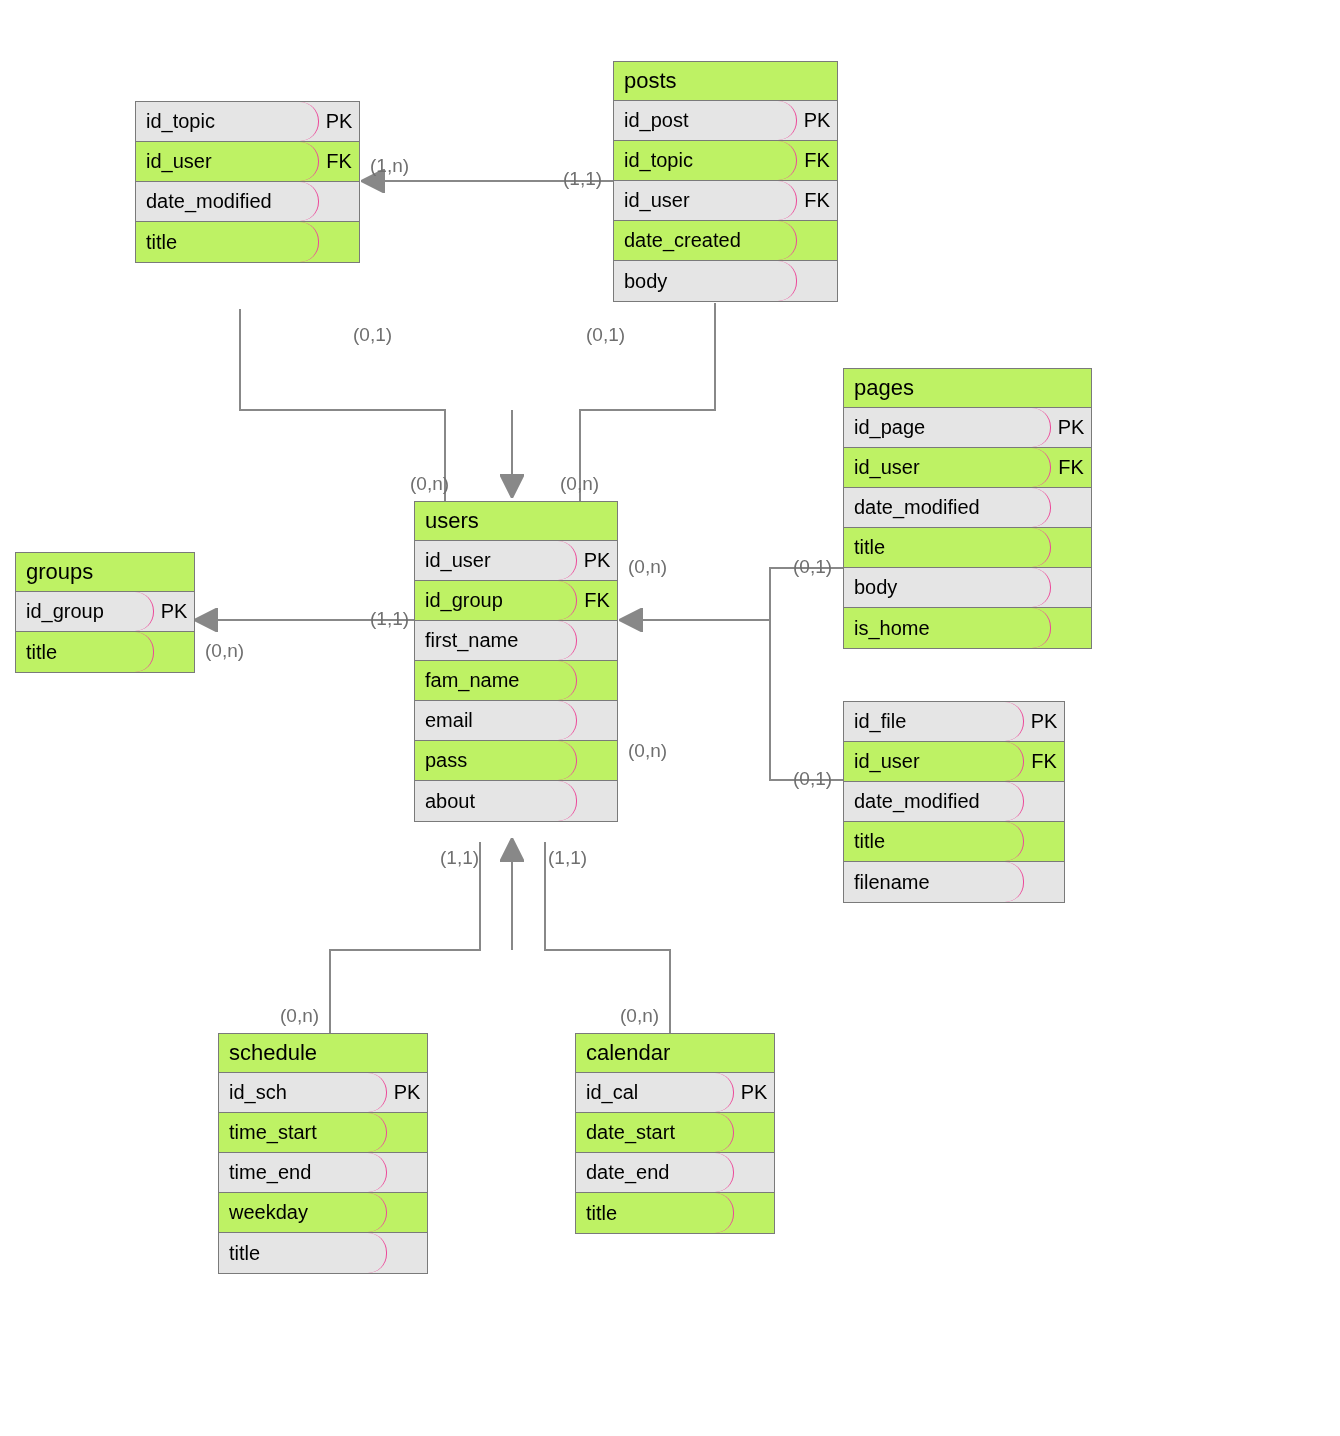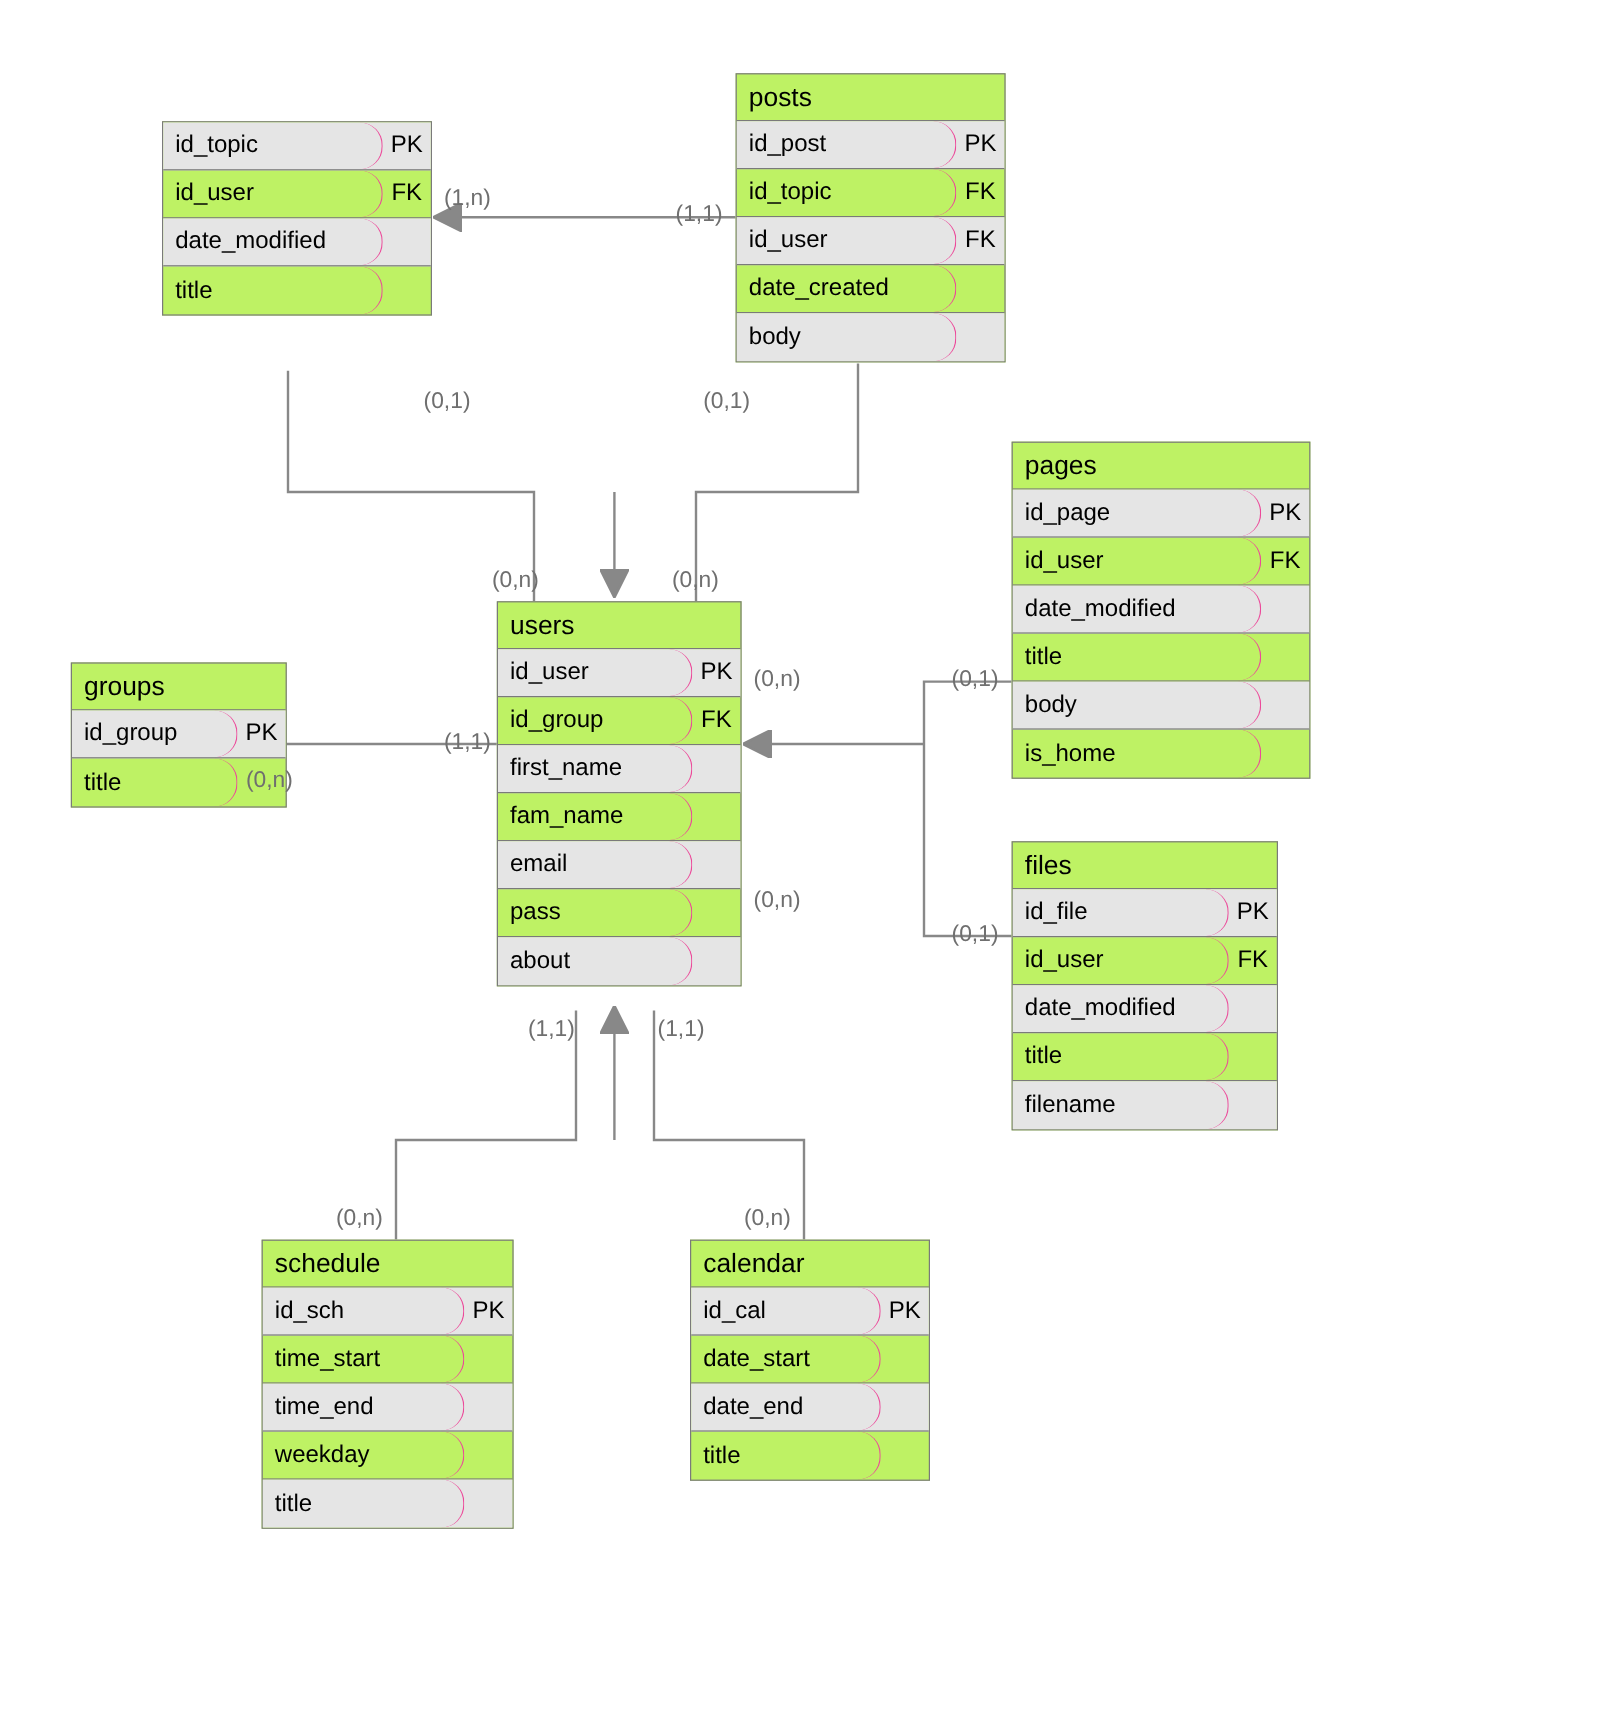--- a/index.html
+++ b/index.html
@@ -179,21 +179,21 @@
       <div class="attr-row">
         <div class="attr-name">pass</div>
         <div class="attr-key"></div>
       </div>
       <div class="attr-row alt">
         <div class="attr-name">about</div>
         <div class="attr-key"></div>
       </div>
     </div>
 
-  <div class="entity" id="ent-groups" style="left:15px; top:552px; width:180px;margin-left:44px;">
+  <div class="entity" id="ent-groups" style="left:15px; top:552px; width:180px;">
       <div class="entity-title">groups</div>
       <div class="attr-row alt">
         <div class="attr-name">id_group</div>
         <div class="attr-key">PK</div>
       </div>
       <div class="attr-row">
         <div class="attr-name">title</div>
         <div class="attr-key"></div>
       </div>
     </div>
@@ -220,21 +220,20 @@
         <div class="attr-name">body</div>
         <div class="attr-key"></div>
       </div>
       <div class="attr-row">
         <div class="attr-name">is_home</div>
         <div class="attr-key"></div>
       </div>
     </div>
 
   <div class="entity" id="ent-files" style="left:843px; top:701px; width:222px;">
-      <div class="entity-title">files</div>
       <div class="attr-row alt">
         <div class="attr-name">id_file</div>
         <div class="attr-key">PK</div>
       </div>
       <div class="attr-row">
         <div class="attr-name">id_user</div>
         <div class="attr-key">FK</div>
       </div>
       <div class="attr-row alt">
         <div class="attr-name">date_modified</div>

